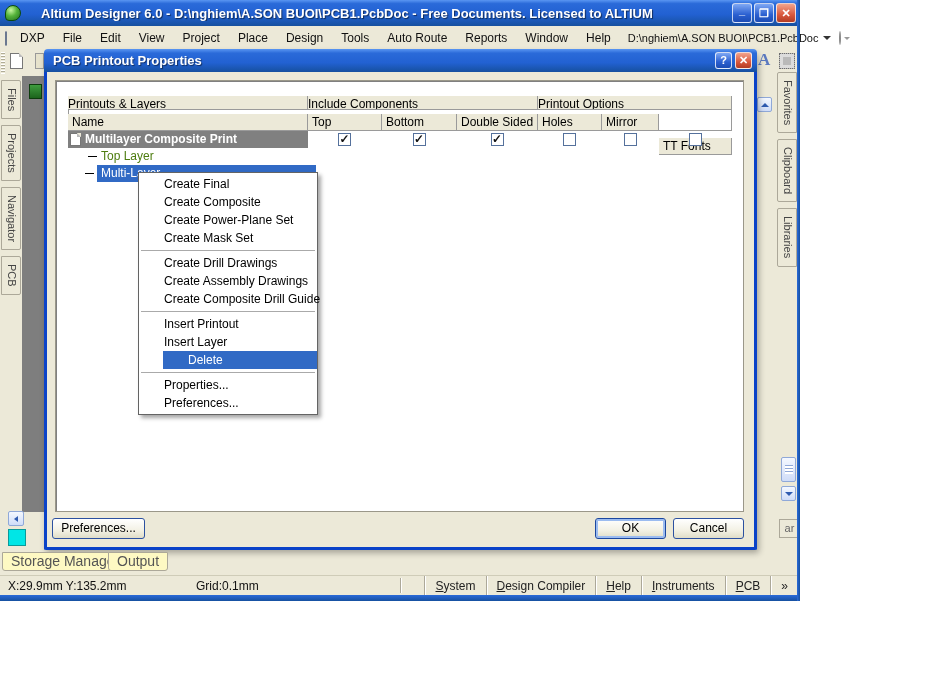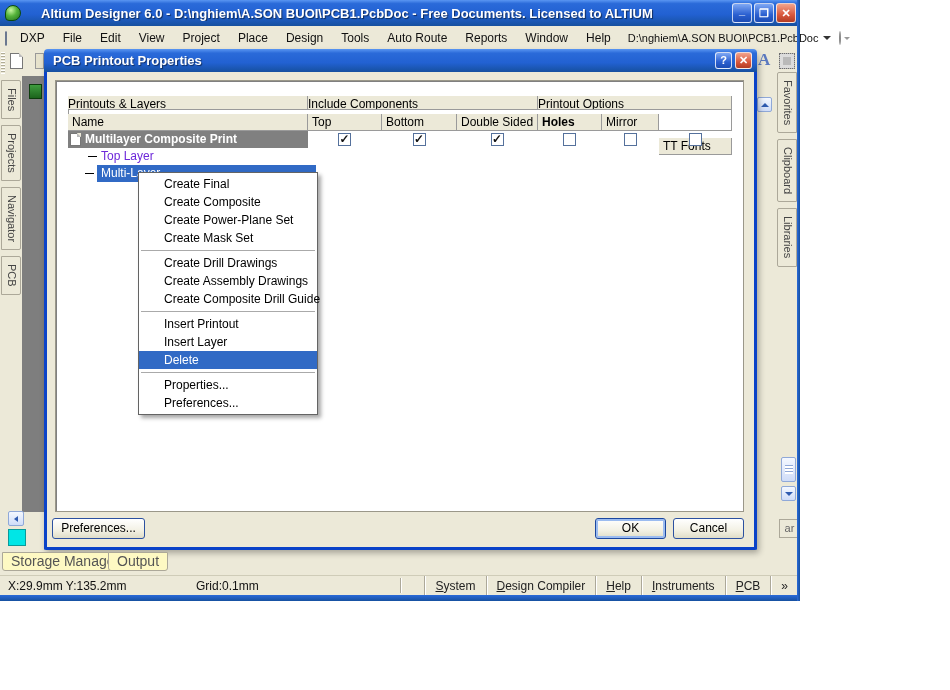--- a/index.html
+++ b/index.html
@@ -101,38 +101,38 @@
   .gcell, .ccell { position:absolute; background:#ECE9D8; border-right:1px solid #9a9a9a;
     border-bottom:1px solid #9a9a9a; font-size:12px; color:#000; overflow:hidden; white-space:nowrap; }
   .gcell { top:0; height:14px; text-align:left; line-height:17px; }
   .ccell { top:18px; height:17px; line-height:16px; padding-left:4px; }
   .grow { position:absolute; height:17px; width:664px; }
   .sel-gray { position:absolute; left:0; top:0; width:240px; height:17px; background:#808080; }
   .sel-blue { position:absolute; left:29px; top:0; width:219px; height:17px; background:#316AC5; }
   .row-icon { position:absolute; left:2px; top:2px; width:11px; height:13px; }
   .row-label { position:absolute; top:1px; font-size:12px; white-space:nowrap; }
   .row-label.b { font-weight:bold; color:#fff; left:17px; }
-  .row-label.plain { color:#6d28d9; left:33px;text-align:right; }
+  .row-label.plain { color:#4d7c0f; left:33px;text-align:right; }
   .row-label.w { color:#fff; left:33px; }
   .dash { position:absolute; width:9px; height:1px; background:#000; top:8px; }
   .cb { position:absolute; top:2px; width:13px; height:13px; background:#fff; border:1px solid #55719c;
     font-size:12px; line-height:11px; text-align:center; color:#111; font-weight:bold; }
 
   
   .xp-btn { position:absolute; height:21px; border:1px solid #2c51a0; border-radius:3px;
     background:linear-gradient(180deg,#ffffff,#f3f1e4 60%,#e0ddc8); font-size:12px; color:#000; text-align:center; line-height:19px; }
   .btn-prefs { left:5px; top:445px; width:93px; }
   .btn-ok { left:548px; top:445px; width:71px; box-shadow:inset 0 0 0 2px #9cbcf0; border-color:#1b47a0; }
   .btn-cancel { left:626px; top:445px; width:71px; }
 
   
   .context-menu { position:absolute; left:138px; top:172px; width:180px; background:#fff;
     border:1px solid #646464; box-shadow:3px 3px 4px rgba(0,0,0,.35); padding:2px 0; z-index:50; }
   .cm-item { height:18px; line-height:18px; font-size:12px; color:#000; padding-left:25px; white-space:nowrap; }
-  .cm-item.hl { background:#316AC5; color:#fff; }
+  .cm-item.hl { background:#316AC5; color:#fff;margin-left:24px; }
   .cm-sep { border-top:1px solid #aaa; margin:3px 2px; }
 
   
   .btab { position:absolute; top:552px; height:19px; background:#fef9c3; border:1px solid #ACA899;
     border-radius:0 0 3px 3px; font-size:14px; color:#555; padding:0 8px; line-height:17px; }
   .btab.t1 { left:2px; } .btab.t2 { left:108px; }
   .statusbar { position:absolute; left:0; top:575px; width:800px; height:20px; background:#ECE9D8;
     border-top:1px solid #cfccb8; font-size:12px; color:#111; }
   .sb-text { position:absolute; top:3px; white-space:nowrap; }
   .sb-coords { left:8px; } .sb-grid { left:196px; }
@@ -223,21 +223,21 @@
         <div class="panel">
           <div id="grid">
               <div class="hdr-frame"></div>
               <div class="gcell" style="left: 0px; width: 240px;">Printouts &amp; Layers</div>
               <div class="gcell" style="left: 240px; width: 230px;">Include Components</div>
               <div class="gcell" style="left: 470px; width: 194px;">Printout Options</div>
               <div class="ccell" style="left: 0px; width: 240px;">Name</div>
               <div class="ccell" style="left: 240px; width: 74px;">Top</div>
               <div class="ccell" style="left: 314px; width: 75px;">Bottom</div>
               <div class="ccell" style="left: 389px; width: 81px;">Double Sided</div>
-              <div class="ccell" style="left: 470px; width: 64px; font-weight: bold;">Holes</div>
+              <div class="ccell" style="left: 470px; width: 64px;">Holes</div>
               <div class="ccell" style="left: 534px; width: 57px;">Mirror</div>
               <div class="ccell" style="left: 591px; width: 73px; margin-top: 24px;">TT Fonts</div>
               <div class="grow" style="top: 35px;">
                 <div class="sel-gray"></div>
                 <div class="page-icon row-icon"></div>
                 <span class="row-label b">Multilayer Composite Print</span>
                 <span class="cb" style="left: 270px;">✓</span>
                 <span class="cb" style="left: 344.5px;">✓</span>
                 <span class="cb" style="left: 422.5px;">✓</span>
                 <span class="cb" style="left: 495px;"></span>

